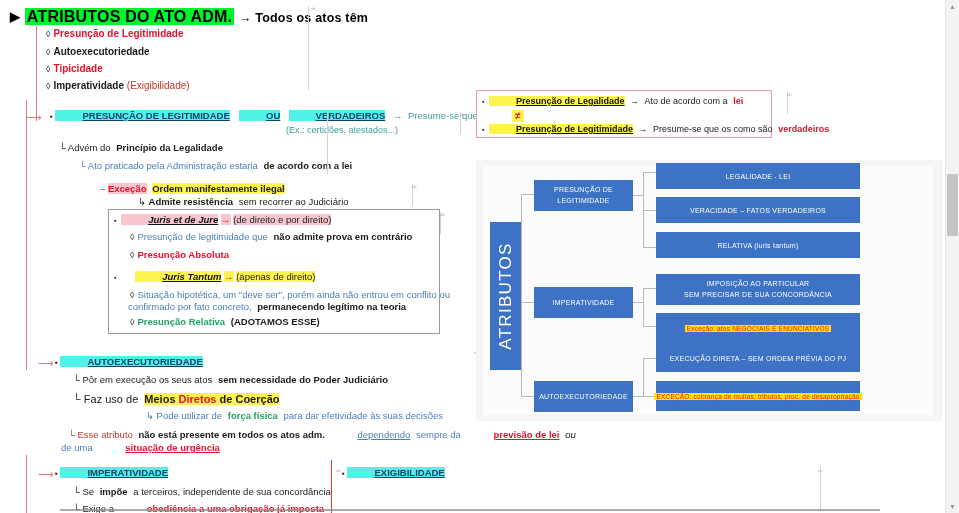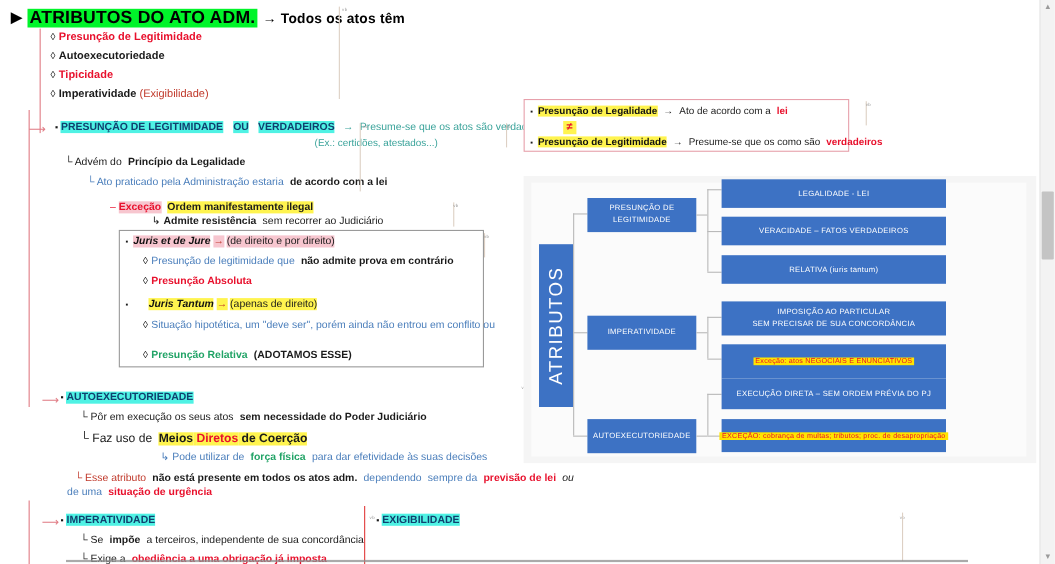--- a/index.html
+++ b/index.html
@@ -14,21 +14,21 @@
   
   .t{position:absolute;white-space:nowrap;line-height:1.15;}
   .red{color:#e8112d;}
   .dred{color:#c0392b;}
   .blk{color:#1a1a1a;}
   .blu{color:#4a7ebb;}
   .tealtx{color:#3aa39a;}
   .grn{color:#21a366;}
   .b{font-weight:bold;}
   .i{font-style:italic;}
-  .u{}
+  .u{text-decoration:underline;padding-left:27px;}
   .hl-green{background:#00f42a;}
   .hl-yellow{background:#fff44f;}
   .hl-cyan{background:#4ff2e4;}
   .hl-pink{background:#f7c6cf;}
 
   
   #title-row{left:10px;top:8px;font-size:16px;font-weight:bold;letter-spacing:.2px;}
   #title-row .tri{display:inline-block;transform:translateY(-1px);font-size:13px;color:#000;}
   #title-row .hl-green{padding:0 2px;color:#000;}
   #title-row .arrowtxt{color:#000;font-size:12.5px;font-weight:bold;}
@@ -152,20 +152,24 @@
 
   <div class="t" style="left:114px;top:272px;font-size:9.5px;">
     <span class="blk" style="font-size:7px;">▪</span>
     <span class="hl-yellow i b u" style="color:#111;margin-left:16px;">Juris Tantum</span>
     <span class="hl-yellow dred">→</span>
     <span class="hl-yellow blk">(apenas de direito)</span>
   </div>
   <div class="t" style="left:130px;top:290px;font-size:9.5px;">
     <span class="dia">◊</span><span class="blu">Situação hipotética, um "deve ser", porém ainda não entrou em conflito ou</span>
   </div>
+  <div class="t" style="left:128px;top:302px;font-size:9.5px;">
+    <span class="blu">confirmado por fato concreto,</span>
+    <span class="blk b" style="margin-left:3px;">permanecendo legítimo na teoria</span>
+  </div>
   <div class="t" style="left:130px;top:317px;font-size:9.5px;">
     <span class="dia">◊</span><span class="grn b">Presunção Relativa</span>
     <span class="blk b" style="margin-left:3px;">(ADOTAMOS ESSE)</span>
   </div>
 
   <div class="arrowmark" style="left:38px;top:357px;">⟶</div>
   <div class="t" style="left:55px;top:357px;font-size:9.5px;">
     <span class="blk" style="font-size:8px;">▪</span>
     <span class="hl-cyan u b" style="color:#10406e;">AUTOEXECUTORIEDADE</span>
   </div>

